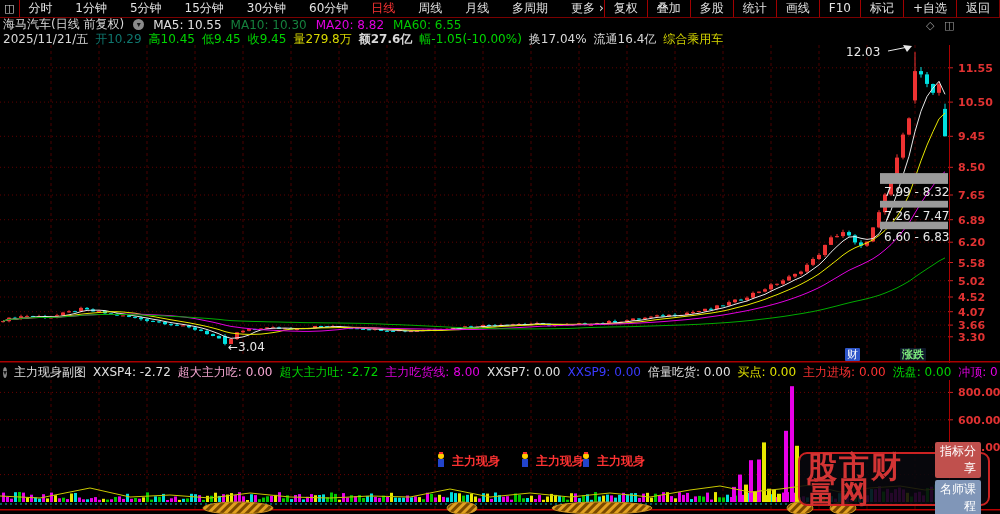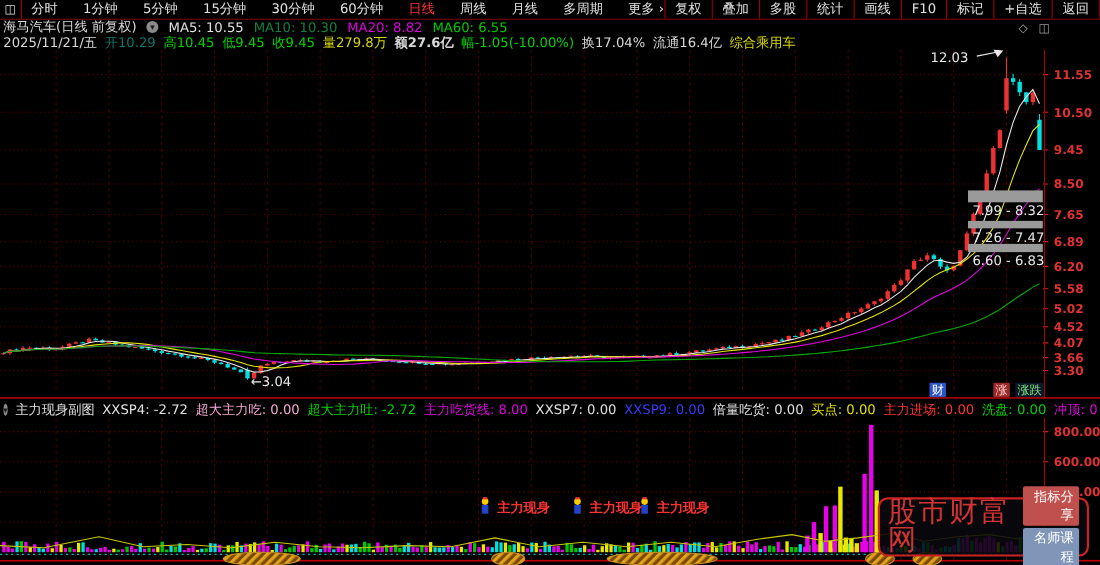--- a/index.html
+++ b/index.html
@@ -29,21 +29,21 @@
   .ticon{position:absolute;top:20px;color:#9a9a9a;font-size:11px;line-height:11px;z-index:8;}
   
   .badge{position:absolute;top:348px;font-size:11px;line-height:13px;padding:0 2px;border-radius:1px;z-index:8;}
   
   .subhead{position:absolute;top:364px;left:3px;width:995px;height:16px;display:flex;gap:7px;
            align-items:center;font-size:12px;white-space:nowrap;overflow:hidden;z-index:8;}
   
   .watermark{position:absolute;left:798px;top:452px;width:192px;height:54px;border:2px solid #cc2222;
              border-radius:9px;background:rgba(8,8,14,0.88);display:flex;align-items:center;
              justify-content:space-between;padding:2px 7px;box-sizing:border-box;z-index:6;}
-  .wm-title{font-size:26px;font-weight:normal;color:#d23434;letter-spacing:2px;line-height:25px;}
+  .wm-title{font-size:30px;font-weight:bold;color:#d23434;letter-spacing:2px;line-height:25px;}
   .wm-url{font-size:13px;font-weight:bold;color:#c23030;letter-spacing:1px;}
   .wm-badge{font-size:12px;color:#fff;padding:1px 5px;margin:2px 0;text-align:right;border-radius:2px;}
   .wm-red{background:#c0504d;}
   .wm-blue{background:#8096b8;}
 </style>
 </head>
 <body>
 
 <div class="app">
 
@@ -499,21 +499,21 @@
       <text x="846" y="11" fill="#e8e8e8" font-size="12">12.03</text>
       <line x1="888" y1="6" x2="908" y2="2" stroke="#e8e8e8"></line>
       <polygon points="912,1 903,0 907,7" fill="#e8e8e8"></polygon>
       <text x="228" y="306" fill="#e8e8e8" font-size="12">←3.04</text>
       <line x1="949.5" y1="0" x2="949.5" y2="318" stroke="#aa0000"></line>
       <rect x="0" y="316" width="1000" height="1.5" fill="#aa0000"></rect>
     </svg>
 
   <div class="badge" style="left: 845px; color: rgb(255, 255, 255); background-color: rgb(45, 85, 200);">财</div>
   <div class="badge" style="left: 903px; color: rgb(255, 200, 200); background-color: rgb(154, 42, 42);">涨</div>
-  <div class="badge" style="left: 923px; color: rgb(124, 232, 124); background-color: #0f172a;">涨跌</div>
+  <div class="badge" style="left: 900px; color: rgb(124, 232, 124); background-color: #0f172a; font-weight: bold;">涨跌</div>
 
   <div class="subhead">
     <span class="circ">▾</span>
     <span style="color:#e0e0e0;">主力现身副图</span>
     <span style="color: rgb(224, 224, 224);">XXSP4: -2.72</span>
     <span style="color: #f9a8d4;">超大主力吃: 0.00</span>
     <span style="color: rgb(0, 212, 0);">超大主力吐: -2.72</span>
     <span style="color: rgb(224, 0, 224);">主力吃货线: 8.00</span>
     <span style="color: rgb(224, 224, 224);">XXSP7: 0.00</span>
     <span style="color: rgb(58, 58, 255);">XXSP9: 0.00</span>

